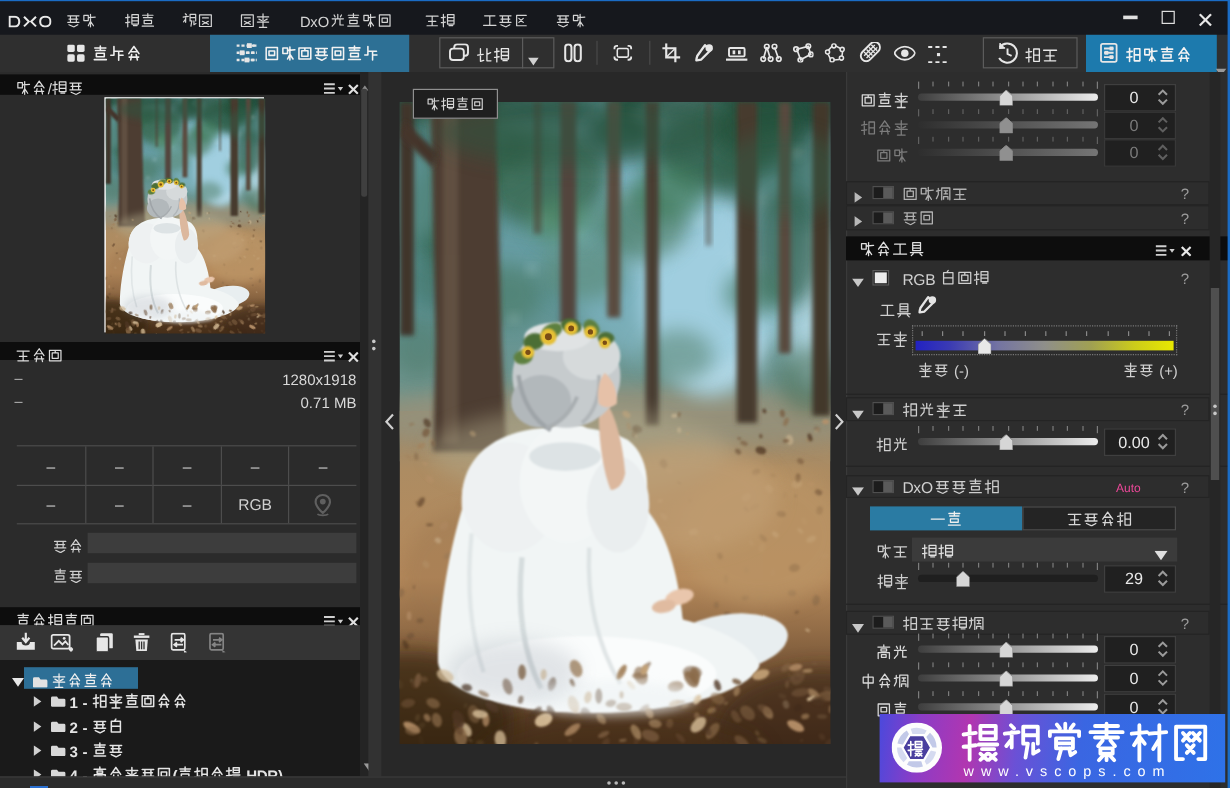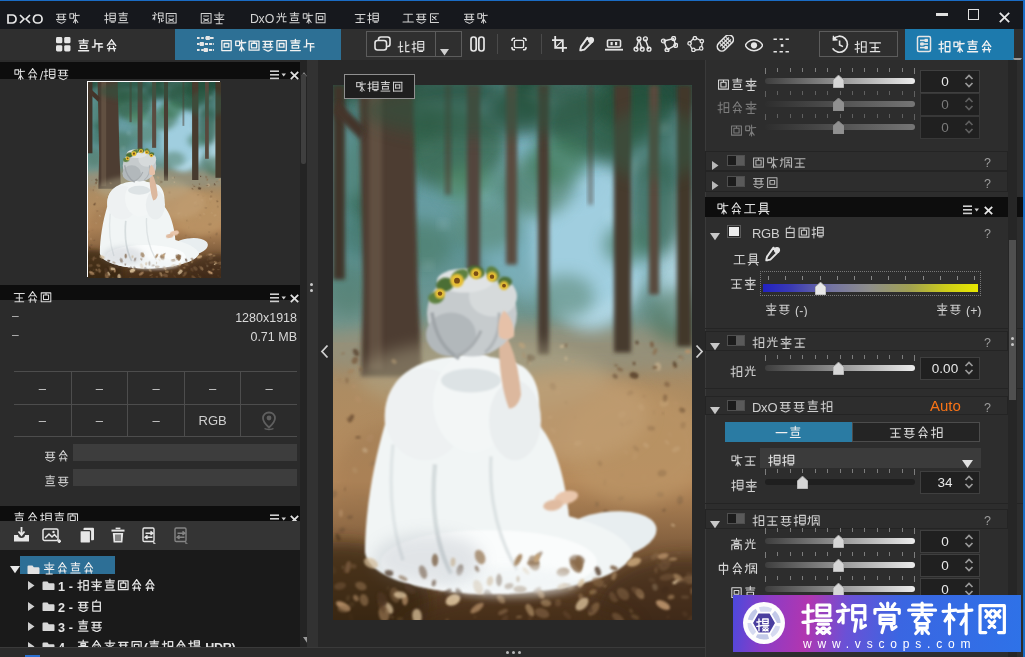--- a/index.html
+++ b/index.html
@@ -1307,21 +1307,21 @@
       <text x="0.0" y="12.1" font-size="13.0" fill="#cfcfcf">D</text>
       <text x="9.1" y="12.1" font-size="13.0" fill="#cfcfcf">x</text>
       <text x="15.6" y="12.1" font-size="13.0" fill="#cfcfcf">O</text>
       <text x="22.9" y="12.1" font-size="13.0" fill="#cfcfcf"> </text>
       <path transform="scale(0.1300)" d="M218.0 18.0L294.0 18.0M226.0 40.0L286.0 40.0M218.0 62.0L294.0 62.0M236.0 18.0L236.0 62.0M276.0 18.0L276.0 62.0M226.0 78.0L256.0 92.0M286.0 78.0L261.0 92.0" stroke="#cfcfcf" stroke-width="8.2" fill="none" stroke-linecap="round"></path>
       <path transform="scale(0.1300)" d="M324.0 18.0L400.0 18.0M332.0 40.0L392.0 40.0M324.0 62.0L400.0 62.0M342.0 18.0L342.0 62.0M382.0 18.0L382.0 62.0M332.0 78.0L362.0 92.0M392.0 78.0L367.0 92.0" stroke="#cfcfcf" stroke-width="8.2" fill="none" stroke-linecap="round"></path>
       <path transform="scale(0.1300)" d="M433.0 14.0L503.0 14.0M468.0 2.0L468.0 30.0M438.0 30.0L498.0 30.0M443.0 48.0L493.0 48.0M443.0 48.0L443.0 70.0M493.0 48.0L493.0 70.0M443.0 70.0L493.0 70.0M430.0 88.0L506.0 88.0" stroke="#cfcfcf" stroke-width="8.2" fill="none" stroke-linecap="round"></path>
       <path transform="scale(0.1300)" d="M549.0 8.0L549.0 92.0M532.0 32.0L566.0 28.0M532.0 66.0L564.0 62.0M579.0 12.0L614.0 12.0M579.0 12.0L579.0 88.0M614.0 12.0L614.0 88.0M579.0 50.0L614.0 50.0M579.0 88.0L614.0 88.0" stroke="#cfcfcf" stroke-width="8.2" fill="none" stroke-linecap="round"></path>
     </svg></div>
 <div class="ab " style="left:984px;top:398px;width:12px;height:15px;"><span class="lat" style="font-size:12.5px;color:#9c9c9c">?</span></div>
-<div class="ab " style="left:930px;top:397px;width:45px;height:16px;"><span class="lat" style="font-size:15px;color:#f97316">Auto</span></div>
+<div class="ab " style="left:930px;top:397px;width:45px;height:16px;"><span class="lat" style="font-size:10px;color:#ec4899">Auto</span></div>
 <div class="ab " style="left:725px;top:422px;width:127px;height:20px;background:#2a7ba3;display:flex;align-items:center;justify-content:center">
     <svg class="cj " width="28" height="17" viewBox="0 -2.1 28 17" style="vertical-align:middle">
       <path transform="scale(0.1300)" d="M8.0 50.0L92.0 50.0" stroke="#f0f0f0" stroke-width="8.2" fill="none" stroke-linecap="round"></path>
       <path transform="scale(0.1300)" d="M121.0 14.0L191.0 14.0M156.0 2.0L156.0 30.0M126.0 30.0L186.0 30.0M131.0 48.0L181.0 48.0M131.0 48.0L131.0 70.0M181.0 48.0L181.0 70.0M131.0 70.0L181.0 70.0M118.0 88.0L194.0 88.0" stroke="#f0f0f0" stroke-width="8.2" fill="none" stroke-linecap="round"></path>
     </svg>
   </div>
 <div class="ab " style="left:852px;top:422px;width:128px;height:20px;background:#242424;border:1px solid #4c4c4c;display:flex;align-items:center;justify-content:center">
     <svg class="cj " width="55" height="17" viewBox="0 -2.1 55 17" style="vertical-align:middle">
       <path transform="scale(0.1300)" d="M10.0 20.0L90.0 20.0M50.0 20.0L50.0 85.0M25.0 55.0L75.0 55.0M15.0 85.0L85.0 85.0" stroke="#d8d8d8" stroke-width="8.2" fill="none" stroke-linecap="round"></path>
       <path transform="scale(0.1300)" d="M118.0 18.0L194.0 18.0M126.0 40.0L186.0 40.0M118.0 62.0L194.0 62.0M136.0 18.0L136.0 62.0M176.0 18.0L176.0 62.0M126.0 78.0L156.0 92.0M186.0 78.0L161.0 92.0" stroke="#d8d8d8" stroke-width="8.2" fill="none" stroke-linecap="round"></path>
@@ -1356,21 +1356,21 @@
 <div class="ab" style="left:864.3px;top:469px;width:1px;height:4px;background:#7d7d7d"></div>
 <div class="ab" style="left:876.8px;top:469px;width:1px;height:4px;background:#7d7d7d"></div>
 <div class="ab" style="left:889.2px;top:469px;width:1px;height:4px;background:#7d7d7d"></div>
 <div class="ab" style="left:901.6px;top:469px;width:1px;height:4px;background:#7d7d7d"></div>
 <div class="ab" style="left:914.0px;top:469px;width:1px;height:6px;background:#7d7d7d"></div>
 <div class="ab " style="left:765px;top:479px;width:150px;height:6px;background:#1f1f1f;border-radius:3px"></div>
 <svg class="ab" style="left:797.0px;top:475.5px" width="11" height="13" viewBox="0 0 11 13">
     <path d="M5.5 0 L11 5 V13 H0 V5 Z" fill="#d6d6d6" stroke="#8a8a8a" stroke-width="0.8"></path>
   </svg>
 <div class="ab " style="left:920px;top:471px;width:60px;height:23px;background:#202020;border:1px solid #3f3f3f;display:flex;align-items:center;justify-content:center">
-    <span class="lat" style="font-size:13.5px;color:#e8e8e8;margin-right:10px">34</span>
+    <span class="lat" style="font-size:13.5px;color:#e8e8e8;margin-right:10px">29</span>
   </div>
 <div class="ab" style="left:964px;top:475px"><svg width="10" height="14" viewBox="0 0 10 14" style="">
       <g fill="none" stroke="#9a9a9a" stroke-width="1.7">
         <path d="M1.5 5 L5 1.5 L8.5 5"></path>
         <path d="M1.5 9 L5 12.5 L8.5 9"></path>
       </g>
     </svg></div>
 <div class="ab " style="left:705px;top:503px;width:320px;height:2px;border-top:1px solid #242424"></div>
 <div class="ab " style="left:705px;top:509px;width:303px;height:20px;border-top:1px solid #242424;border-bottom:1px solid #242424;border-left:1px solid #242424;border-right:1px solid #242424;"></div>
 <div class="ab " style="left:710px;top:516px;width:10px;height:8px;"><svg width="11" height="9" viewBox="0 0 11 9" style="">

